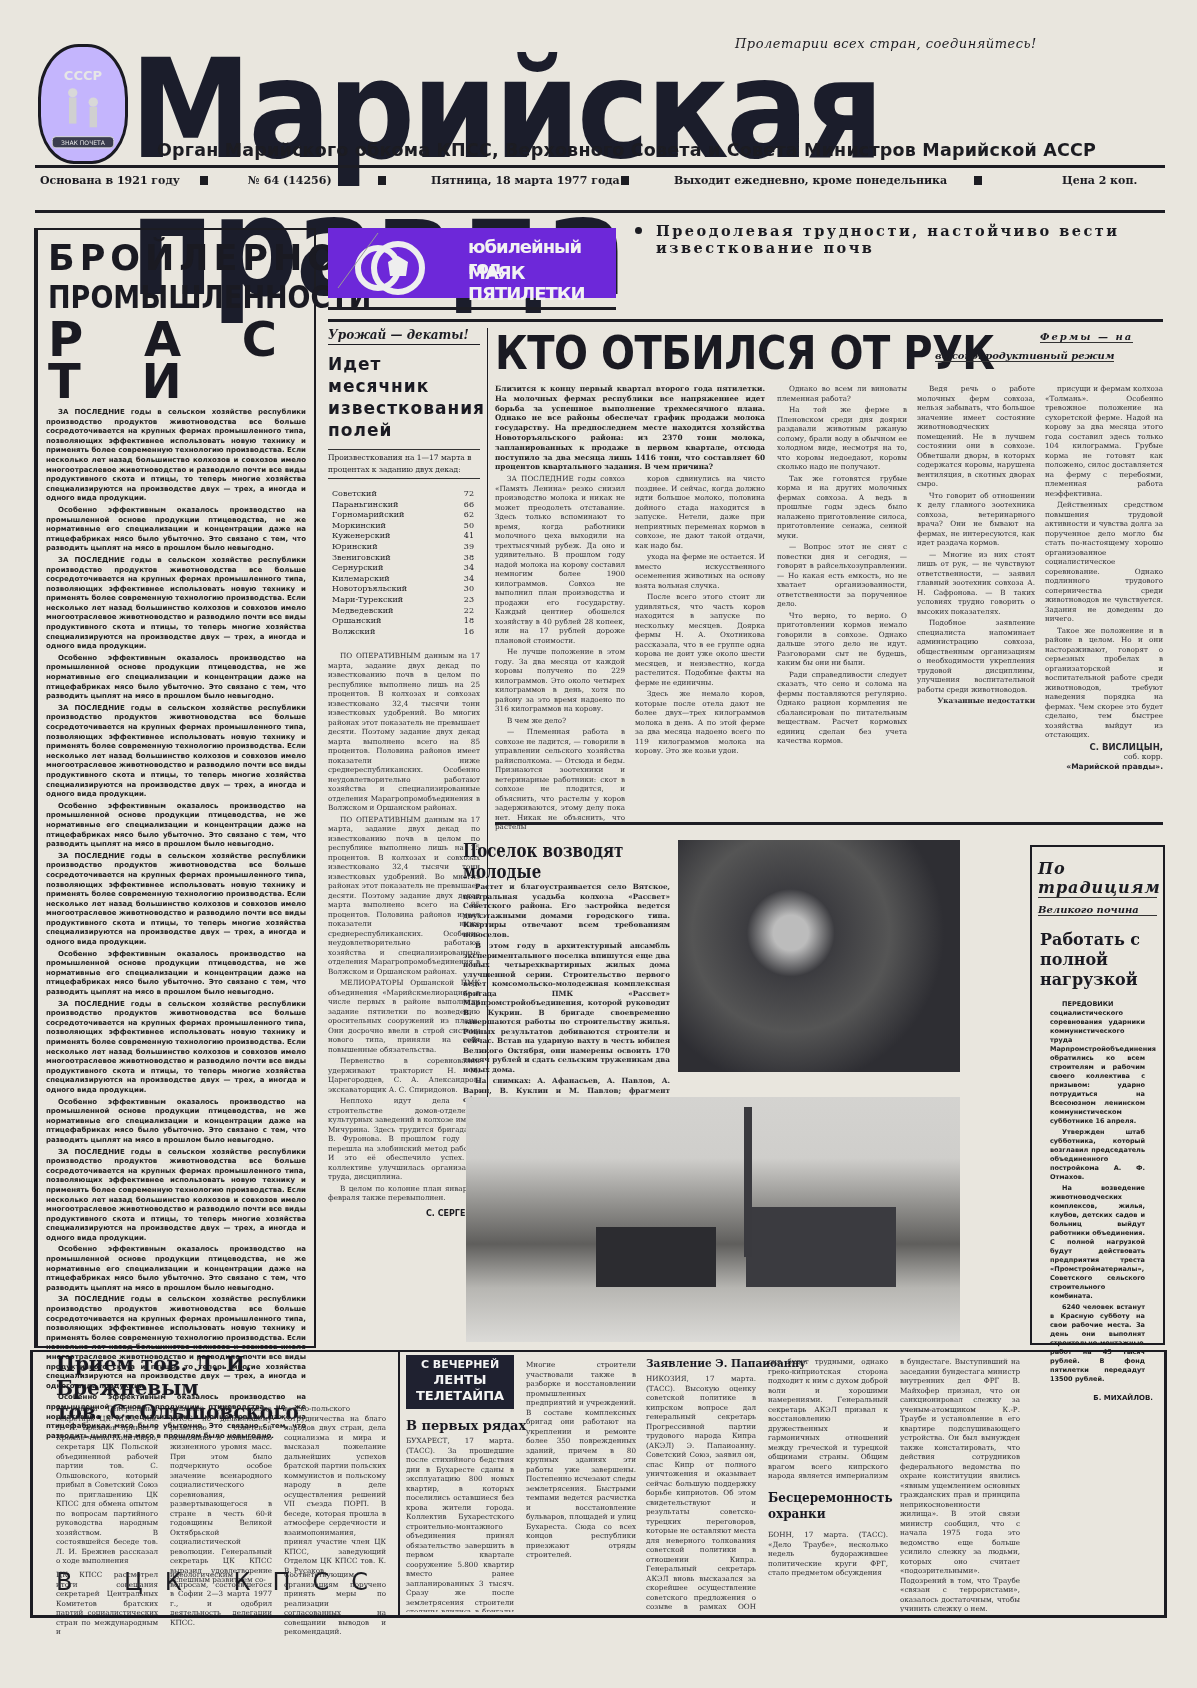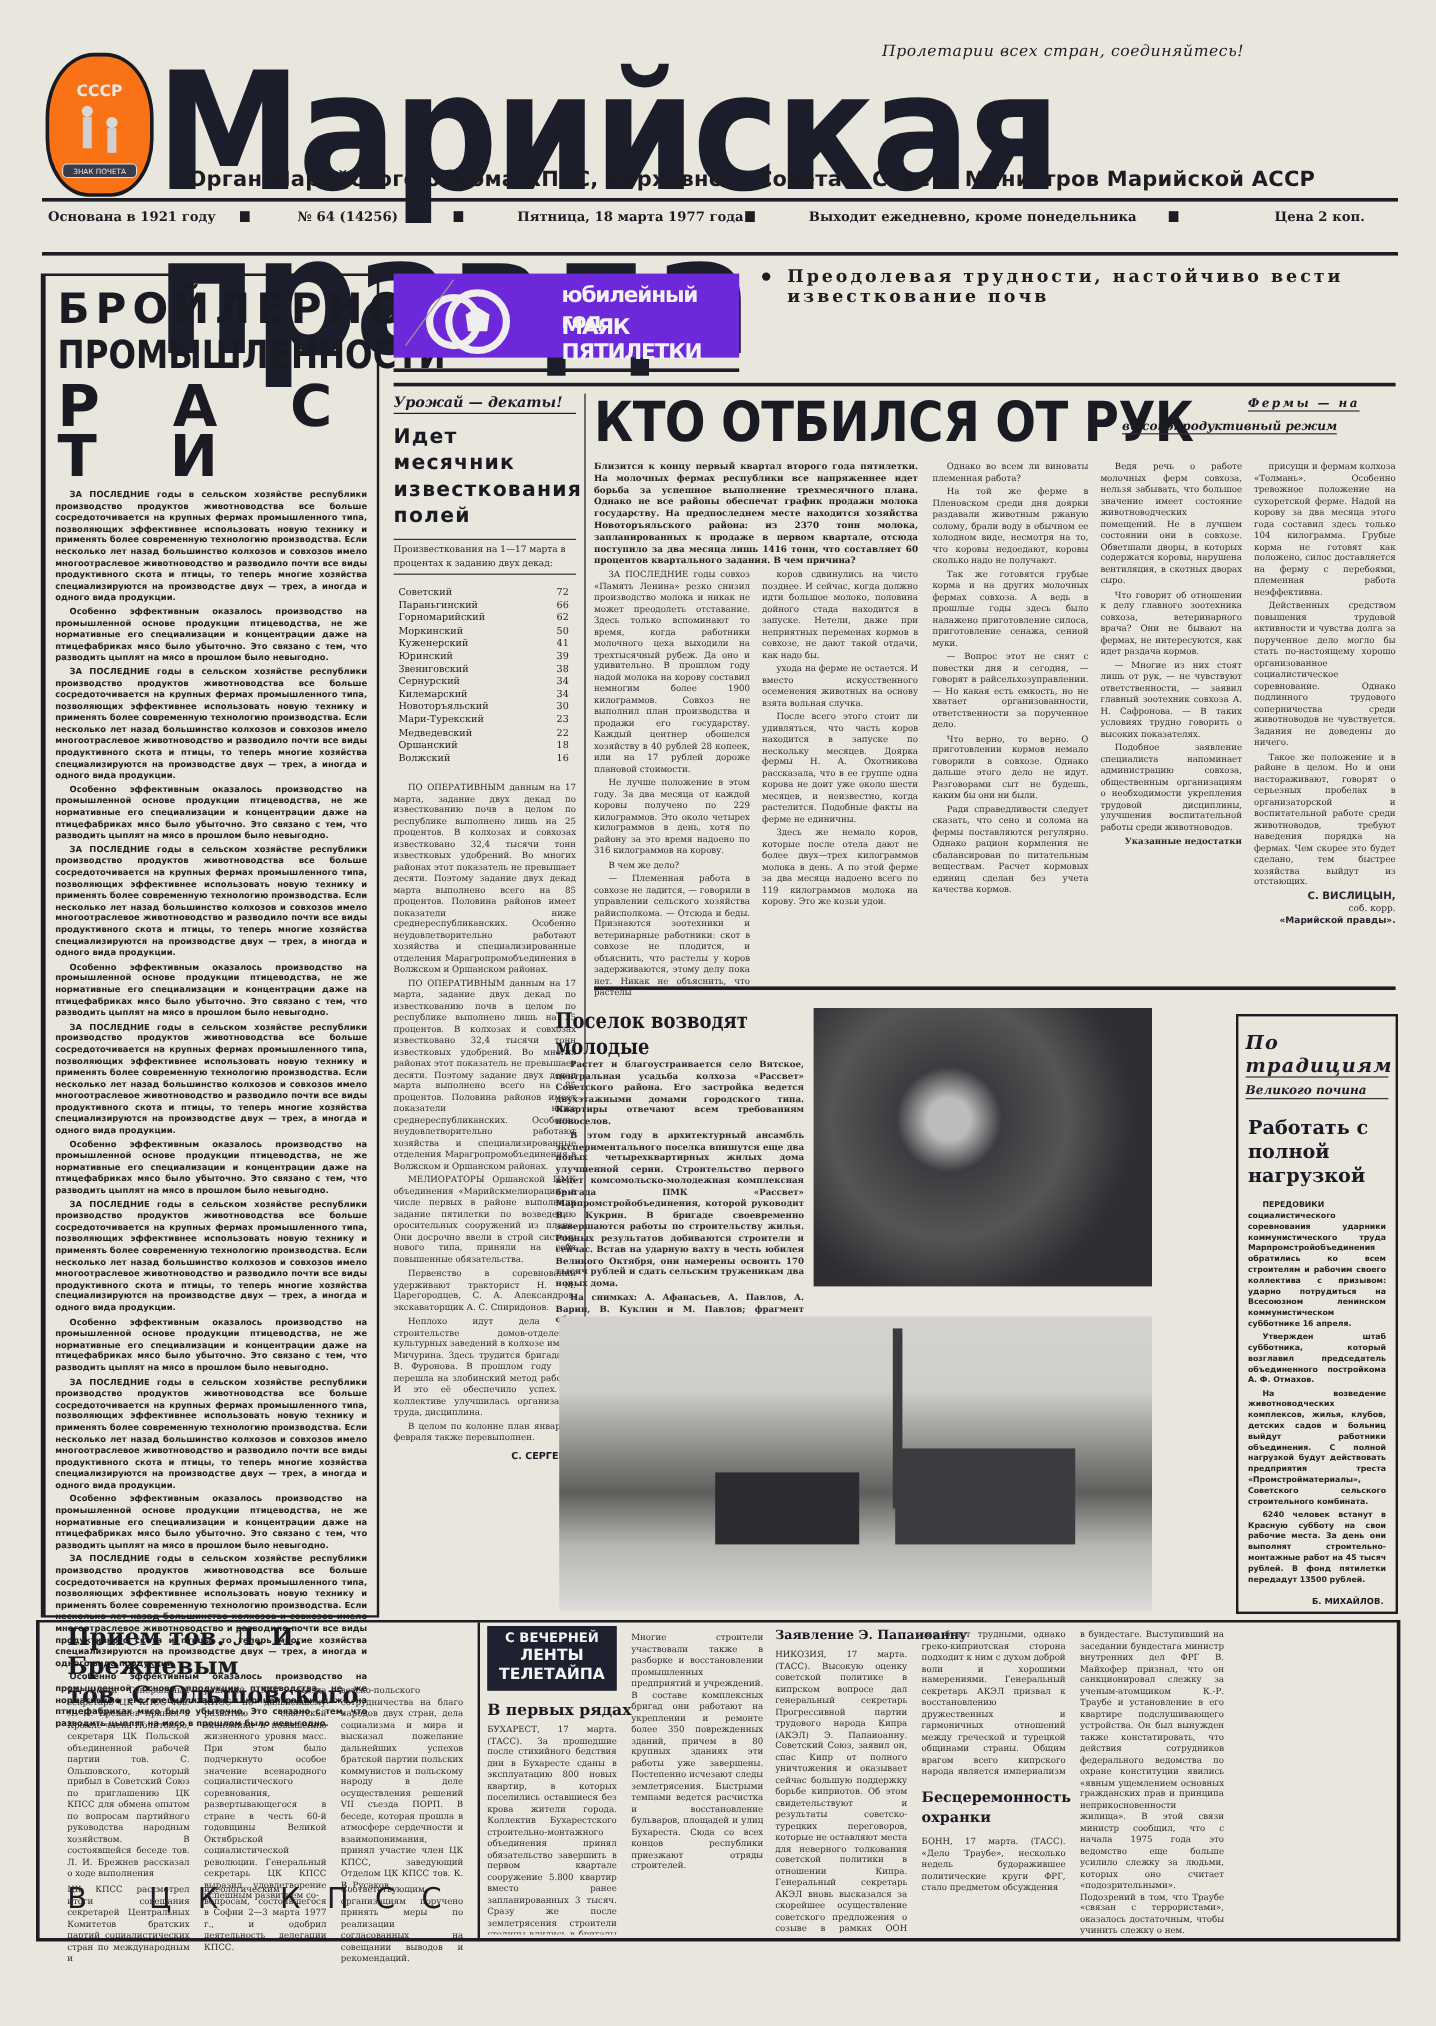--- a/index.html
+++ b/index.html
@@ -10,21 +10,21 @@
     color: #1c1c22;
     position: relative;
     overflow: hidden;
   }
   .abs { position: absolute; }
   .rule { position: absolute; background: #1d1d24; }
   
   .motto { font-family: "DejaVu Serif", serif; font-style: italic; font-weight: normal; font-size: 13px; letter-spacing: 0.5px; }
   .title { font-family: "DejaVu Sans", sans-serif; font-weight: bold; font-size: 122px; letter-spacing: -3px; line-height: 1; transform: scaleY(1.12); transform-origin: top left; color: #1b1d2b; }
   .subtitle { font-family: "DejaVu Sans", sans-serif; font-weight: bold; font-size: 17.5px; letter-spacing: 0.2px; }
-  .badge { width: 90px; height: 120px; border-radius: 45% 45% 40% 40%; background: #f97316; border: 3px solid #1a1a22; }
+  .badge { width: 90px; height: 120px; border-radius: 45% 45% 40% 40%; background: #c4b5fd; border: 3px solid #1a1a22; }
   .badge svg { width: 100%; height: 100%; }
   .infobar { font-family: "DejaVu Serif", serif; font-weight: bold; font-size: 11px; display: flex; align-items: center; }
   .sq { display: inline-block; width: 8px; height: 9px; background: #1c1c22; }
   
   .boxed { border: 2px solid #1c1c22; }
   .bighead { font-family: "DejaVu Sans", sans-serif; font-weight: bold; color: #1a1a22; }
   .body-text { font-size: 7.2px; line-height: 9.5px; text-align: justify; color: #2a2a30; }
   .body-text p { text-indent: 12px; margin-bottom: 2px; }
   .bold-text { font-family: "DejaVu Sans", sans-serif; font-weight: bold; font-size: 7px; line-height: 9.6px; text-align: justify; color: #222; }
   .bold-text p { text-indent: 12px; margin-bottom: 2px; }
@@ -250,21 +250,21 @@
 <div class="abs photo-city" style="left:466px;top:1097px;width:494px;height:245px;">
   <div class="abs" style="left:130px;top:130px;width:120px;height:60px;background:#2c2c30;"></div>
   <div class="abs" style="left:280px;top:110px;width:150px;height:80px;background:#3b3b40;"></div>
   <div class="abs" style="left:278px;top:10px;width:8px;height:150px;background:#3a3a3f;"></div>
 </div>
 
 <div class="abs boxed" style="left:1030px;top:845px;width:135px;height:500px;">
   <div class="italic-rubric" style="font-size:16px;margin:12px 6px 0;letter-spacing:1px;border-bottom:1px solid #333;">По традициям</div>
   <div class="italic-rubric" style="font-size:10px;margin:6px 6px 0;border-bottom:1px solid #333;">Великого почина</div>
   <div class="bighead" style="font-family:'DejaVu Serif',serif;font-size:16px;line-height:20px;margin:14px 8px 10px;">Работать с полной нагрузкой</div>
-  <div class="bold-text" style="padding:0 8px;font-size:6.5px;line-height:9px;">
+  <div class="bold-text" style="padding:0 18px;font-size:6.5px;line-height:9px;">
     <p>ПЕРЕДОВИКИ социалистического соревнования ударники коммунистического труда Марпромстройобъединения обратились ко всем строителям и рабочим своего коллектива с призывом: ударно потрудиться на Всесоюзном ленинском коммунистическом субботнике 16 апреля.</p>
     <p>Утвержден штаб субботника, который возглавил председатель объединенного постройкома А. Ф. Отмахов.</p>
     <p>На возведение животноводческих комплексов, жилья, клубов, детских садов и больниц выйдут работники объединения. С полной нагрузкой будут действовать предприятия треста «Промстройматериалы», Советского сельского строительного комбината.</p>
     <p>6240 человек встанут в Красную субботу на свои рабочие места. За день они выполнят строительно-монтажные работ на 45 тысяч рублей. В фонд пятилетки передадут 13500 рублей.</p>
   </div>
   <div class="sig" style="padding:8px 10px 0 0;font-size:7px;">Б. МИХАЙЛОВ.</div>
 </div>
 
 <div class="abs boxed" style="left:30px;top:1350px;width:1137px;height:268px;border-width:2px 3px 3px 3px;"></div>
 

